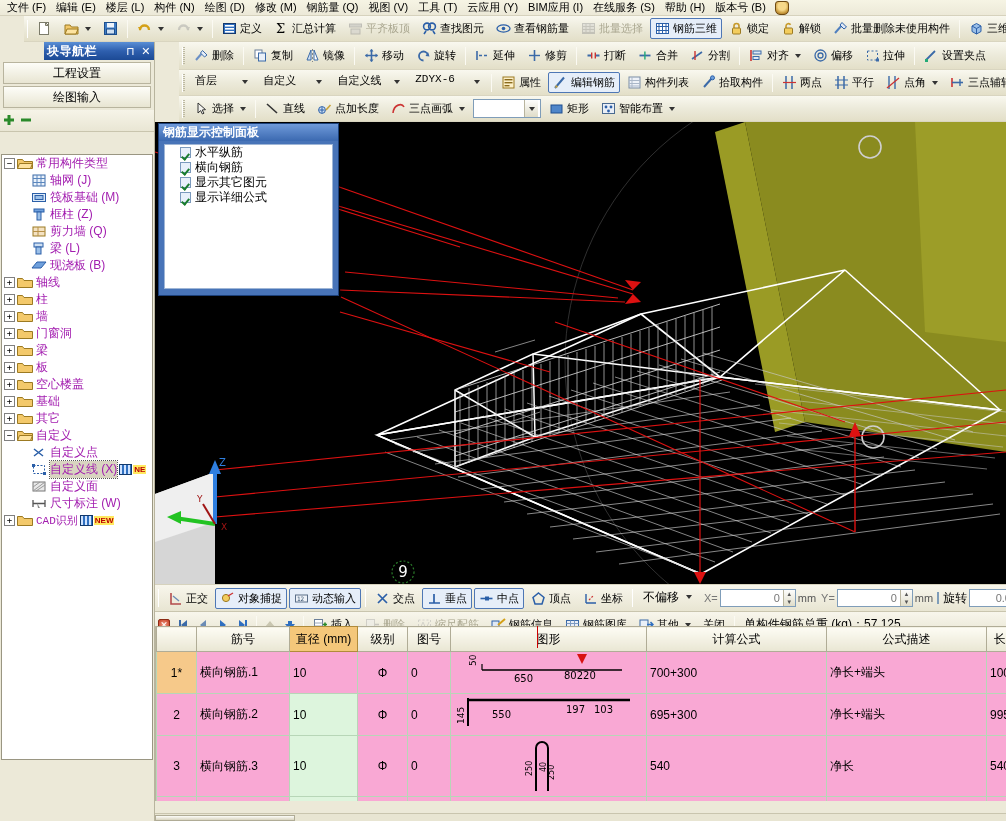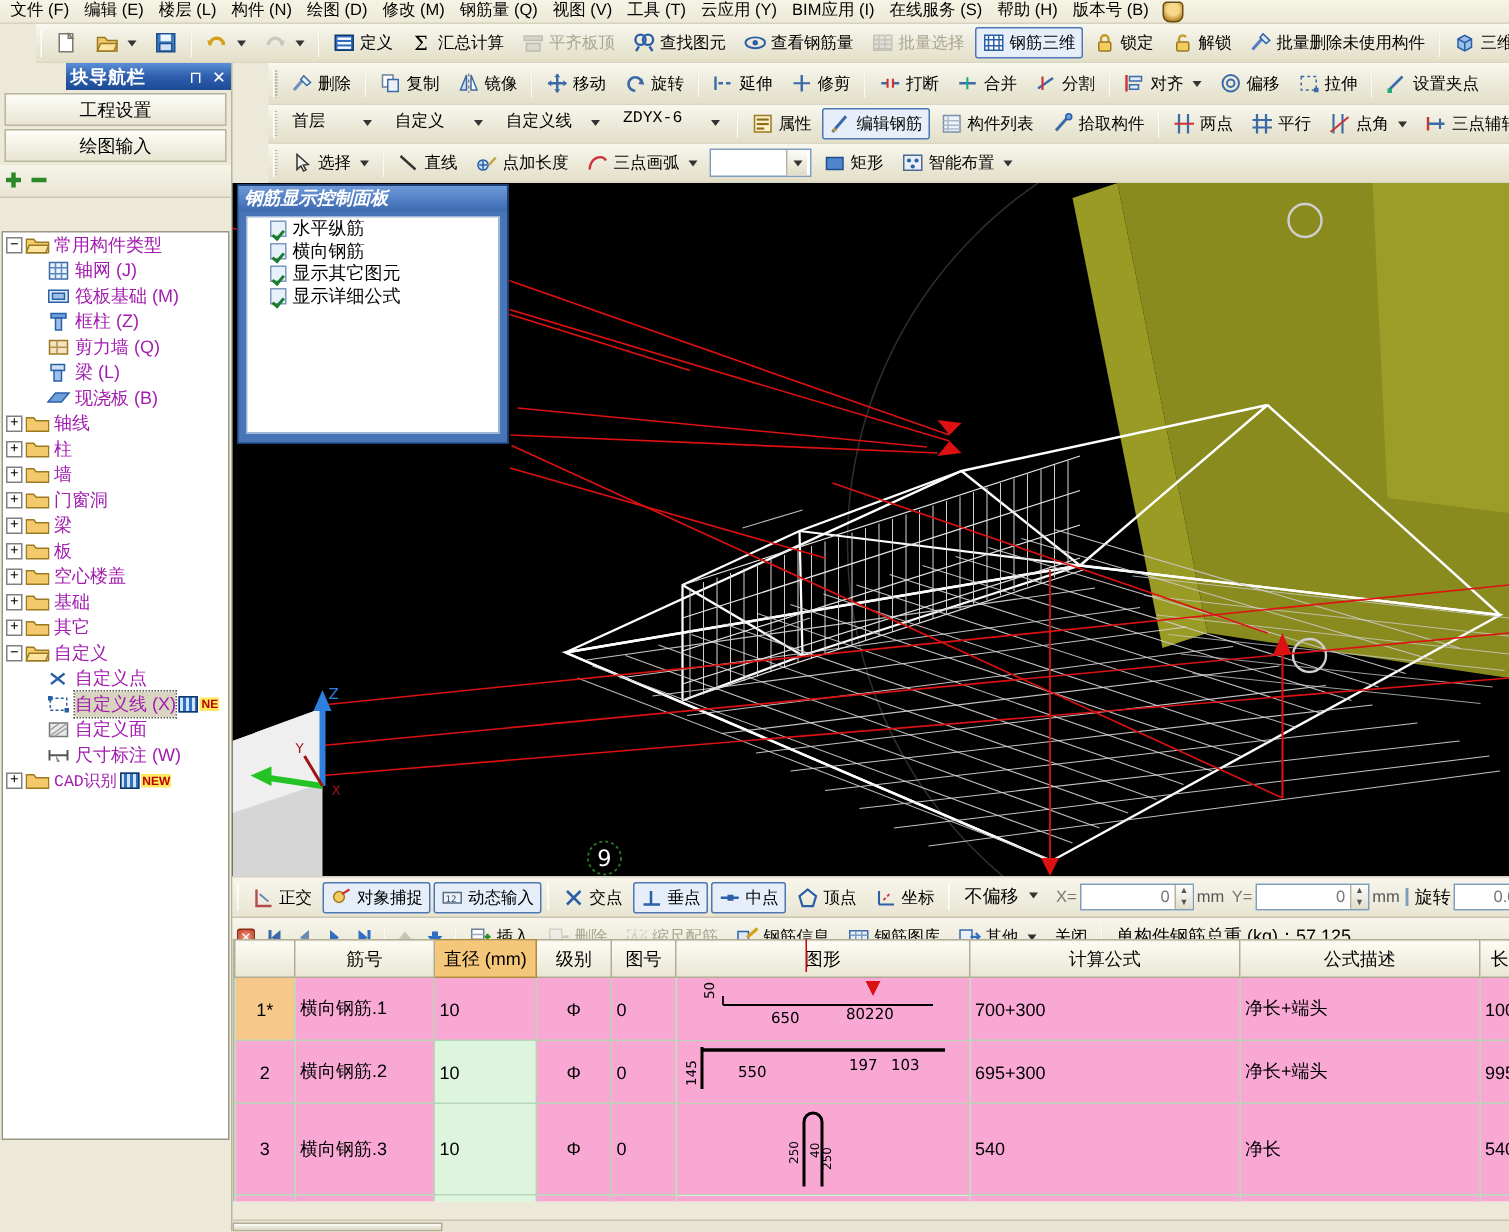--- a/index.html
+++ b/index.html
@@ -134,21 +134,20 @@
   
   .rdpanel {
     position: absolute; left: 3px; top: 1px; width: 181px; height: 173px;
     background: #4874b8; border: 1px solid #1b3f78;
     box-shadow: 1px 1px 3px rgba(0,0,0,.6);
   }
   .rdpanel .ttl {
     height: 17px; color: #fff; font-weight: bold; font-size: 12px;
     padding-left: 4px; line-height: 17px;
     background: linear-gradient(to bottom,#6f9ada,#3b69b0);
-    font-style: italic;
   }
   .rdpanel .body {
     position: absolute; left: 5px; top: 20px; right: 5px; bottom: 6px;
     background: #fff; border: 1px solid #9fb6d6; padding-left: 12px;
   }
   .ck { display: flex; align-items: center; height: 15px; font-size: 12px;
         padding-left: 3px; color: #000; }
   .ck .box {
     width: 11px; height: 11px; border: 1px solid #7b9abd; background: #e8f0fa;
     margin-right: 4px; position: relative; flex: 0 0 auto;

